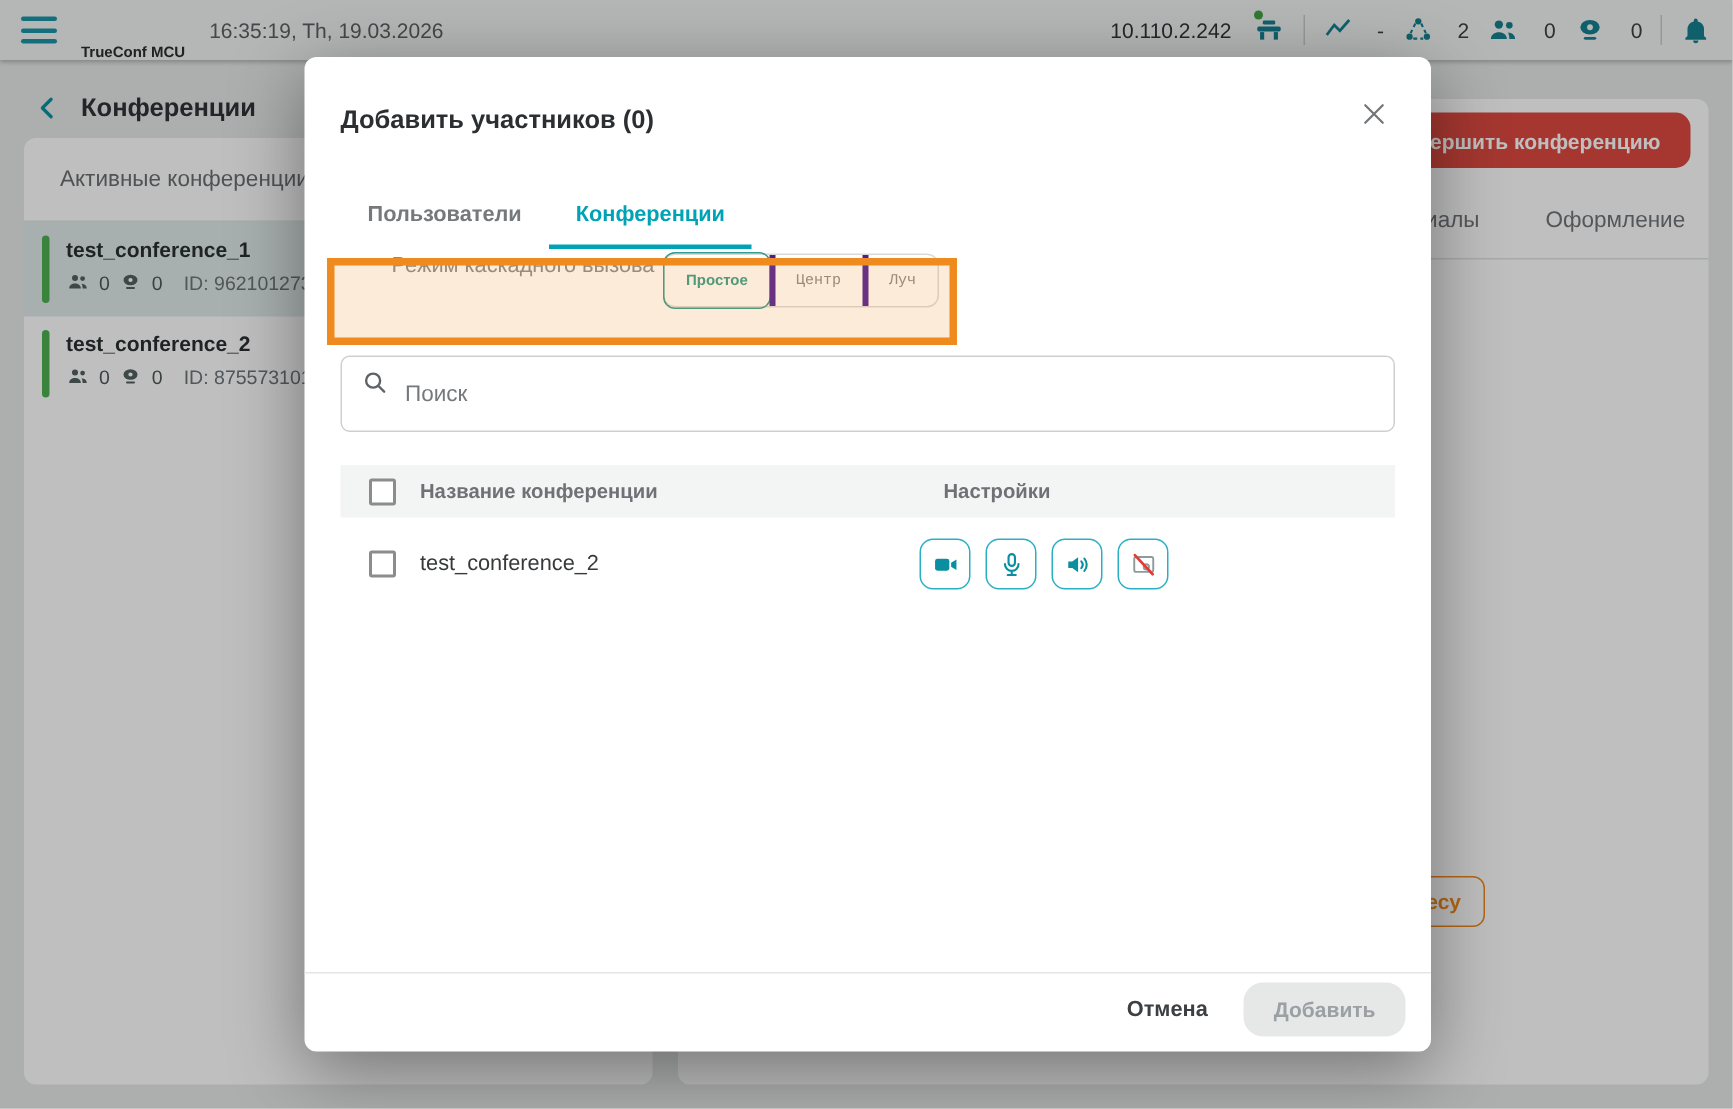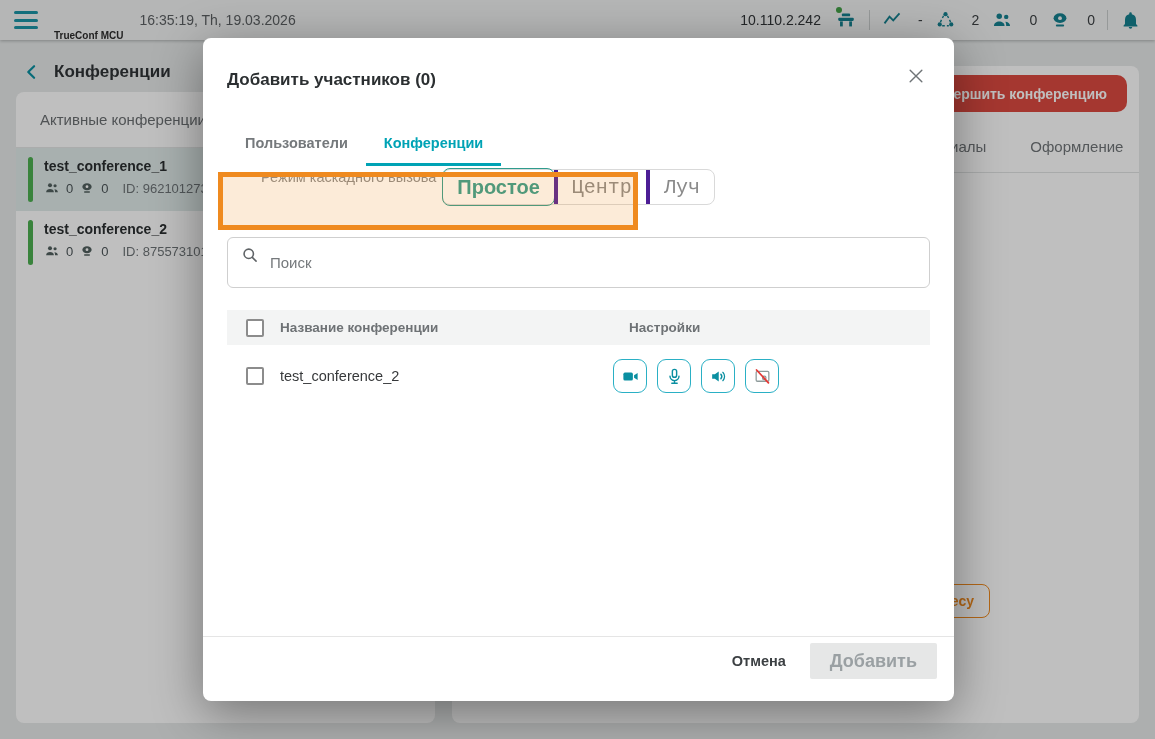--- a/index.html
+++ b/index.html
@@ -52,46 +52,46 @@
            box-shadow:0 12px 50px rgba(0,0,0,.4); padding:0 24px; }
   .modal-title { margin-top:32px; font-size:17px; font-weight:700; color:#2b2f31; }
   .modal-close { position:absolute; top:28px; right:28px; width:20px; height:20px; color:#6f7477; cursor:pointer; display:flex; }
   .modal-tabs { margin-top:45px; display:flex; }
   .m-tab { padding:0 18px 12px; font-size:14.5px; font-weight:700; color:#75797c; border-bottom:3px solid transparent; cursor:pointer; }
   .m-tab.active { color:#00a3b5; border-bottom-color:#00a3b5; }
 
   .cascade-row { margin-top:3px; height:58px; display:flex; padding-left:34px; }
   .cascade-label { font-size:14.5px; color:#8a8a8a; }
   .seg { display:flex; align-items:center; border:1px solid #d9d9d9; border-radius:8px; margin-left:6px; height:36px; }
-  .seg-btn { height:34px; padding:0 14px; border:none; background:transparent; color:#8a8a8a; font-size:20px; cursor:pointer;
+  .seg-btn { height:34px; padding:0 14px; border:none; background:transparent; color:#8a8a8a; font-size:10px; cursor:pointer;
              font-family:inherit; }
   .seg-btn + .seg-btn { border-left:4px solid #4c1d95;font-family:Liberation Mono, monospace; }
   .seg-btn.selected { border:1.5px solid #2f9c8d !important; border-radius:8px; color:#2f9c8d; font-weight:700; height:38px; margin:-2px -1px; background:#fff0; }
 
   .search-wrap { position:relative; margin-top:10px; }
   .search-input { width:100%; height:51px; border:1px solid #cfcfcf; border-radius:6px; padding:0 12px 0 42px;
                   font-size:15px; color:#444; font-family:inherit; outline:none; }
   .search-input::placeholder { color:#75797c; }
   .search-ic { position:absolute; left:13px; top:8px; color:#5f6366; }
 
   .tbl-head { position:relative; margin-top:22px; height:35px; background:#f3f4f4; display:flex; align-items:center; padding-left:19px; }
   .tbl-head-label { font-size:13.5px; font-weight:700; color:#6e7275; margin-left:16px; }
   .col-settings { position:absolute; left:402px; font-size:13.5px; font-weight:700; color:#6e7275; }
   .tbl-row { position:relative; margin-top:9px; height:44px; display:flex; align-items:center; padding-left:19px; }
   .row-name { font-size:14.5px; color:#37393b; margin-left:16px; }
   .row-icons { position:absolute; left:386px; display:flex; gap:10px; }
   .icon-btn { width:34px; height:34px; border:1.5px solid #2ab0c5; border-radius:9px; background:#fff; color:#0a8fa1;
               display:flex; align-items:center; justify-content:center; cursor:pointer; }
   .checkbox { width:18px; height:18px; border:2px solid #8c8c8c; border-radius:2px; background:#fff; cursor:pointer; flex:none; }
 
-  .modal-footer { position:absolute; left:0; bottom:16px; width:100%; height:49px; border-top:1px solid #e5e5e5;
+  .modal-footer { position:absolute; left:0; bottom:4px; width:100%; height:49px; border-top:1px solid #e5e5e5;
                   display:flex; align-items:center; justify-content:flex-end; gap:24px; padding:0 17px; }
   .cancel-btn { background:none; border:none; font-size:14.5px; font-weight:700; color:#3c4043; cursor:pointer; font-family:inherit; }
-  .submit-btn { height:36px; padding:0 20px; background:#e6e7e7; color:#9aa0a3; border:none; border-radius:2px;
-                font-size:18px; font-weight:700; cursor:default; font-family:inherit; }
+  .submit-btn { height:36px; padding:0 20px; background:#e6e7e7; color:#9aa0a3; border:none; border-radius:13px;
+                font-size:14px; font-weight:700; cursor:default; font-family:inherit; }
 
   
   .annotation { position:absolute; left:218px; top:172px; width:420px; height:58px; border:5px solid #ef8a1f;
                 background:rgba(241,146,38,.18); z-index:30; pointer-events:none; }
 </style>
 </head>
 <body>
 
 <div class="screen">
 

